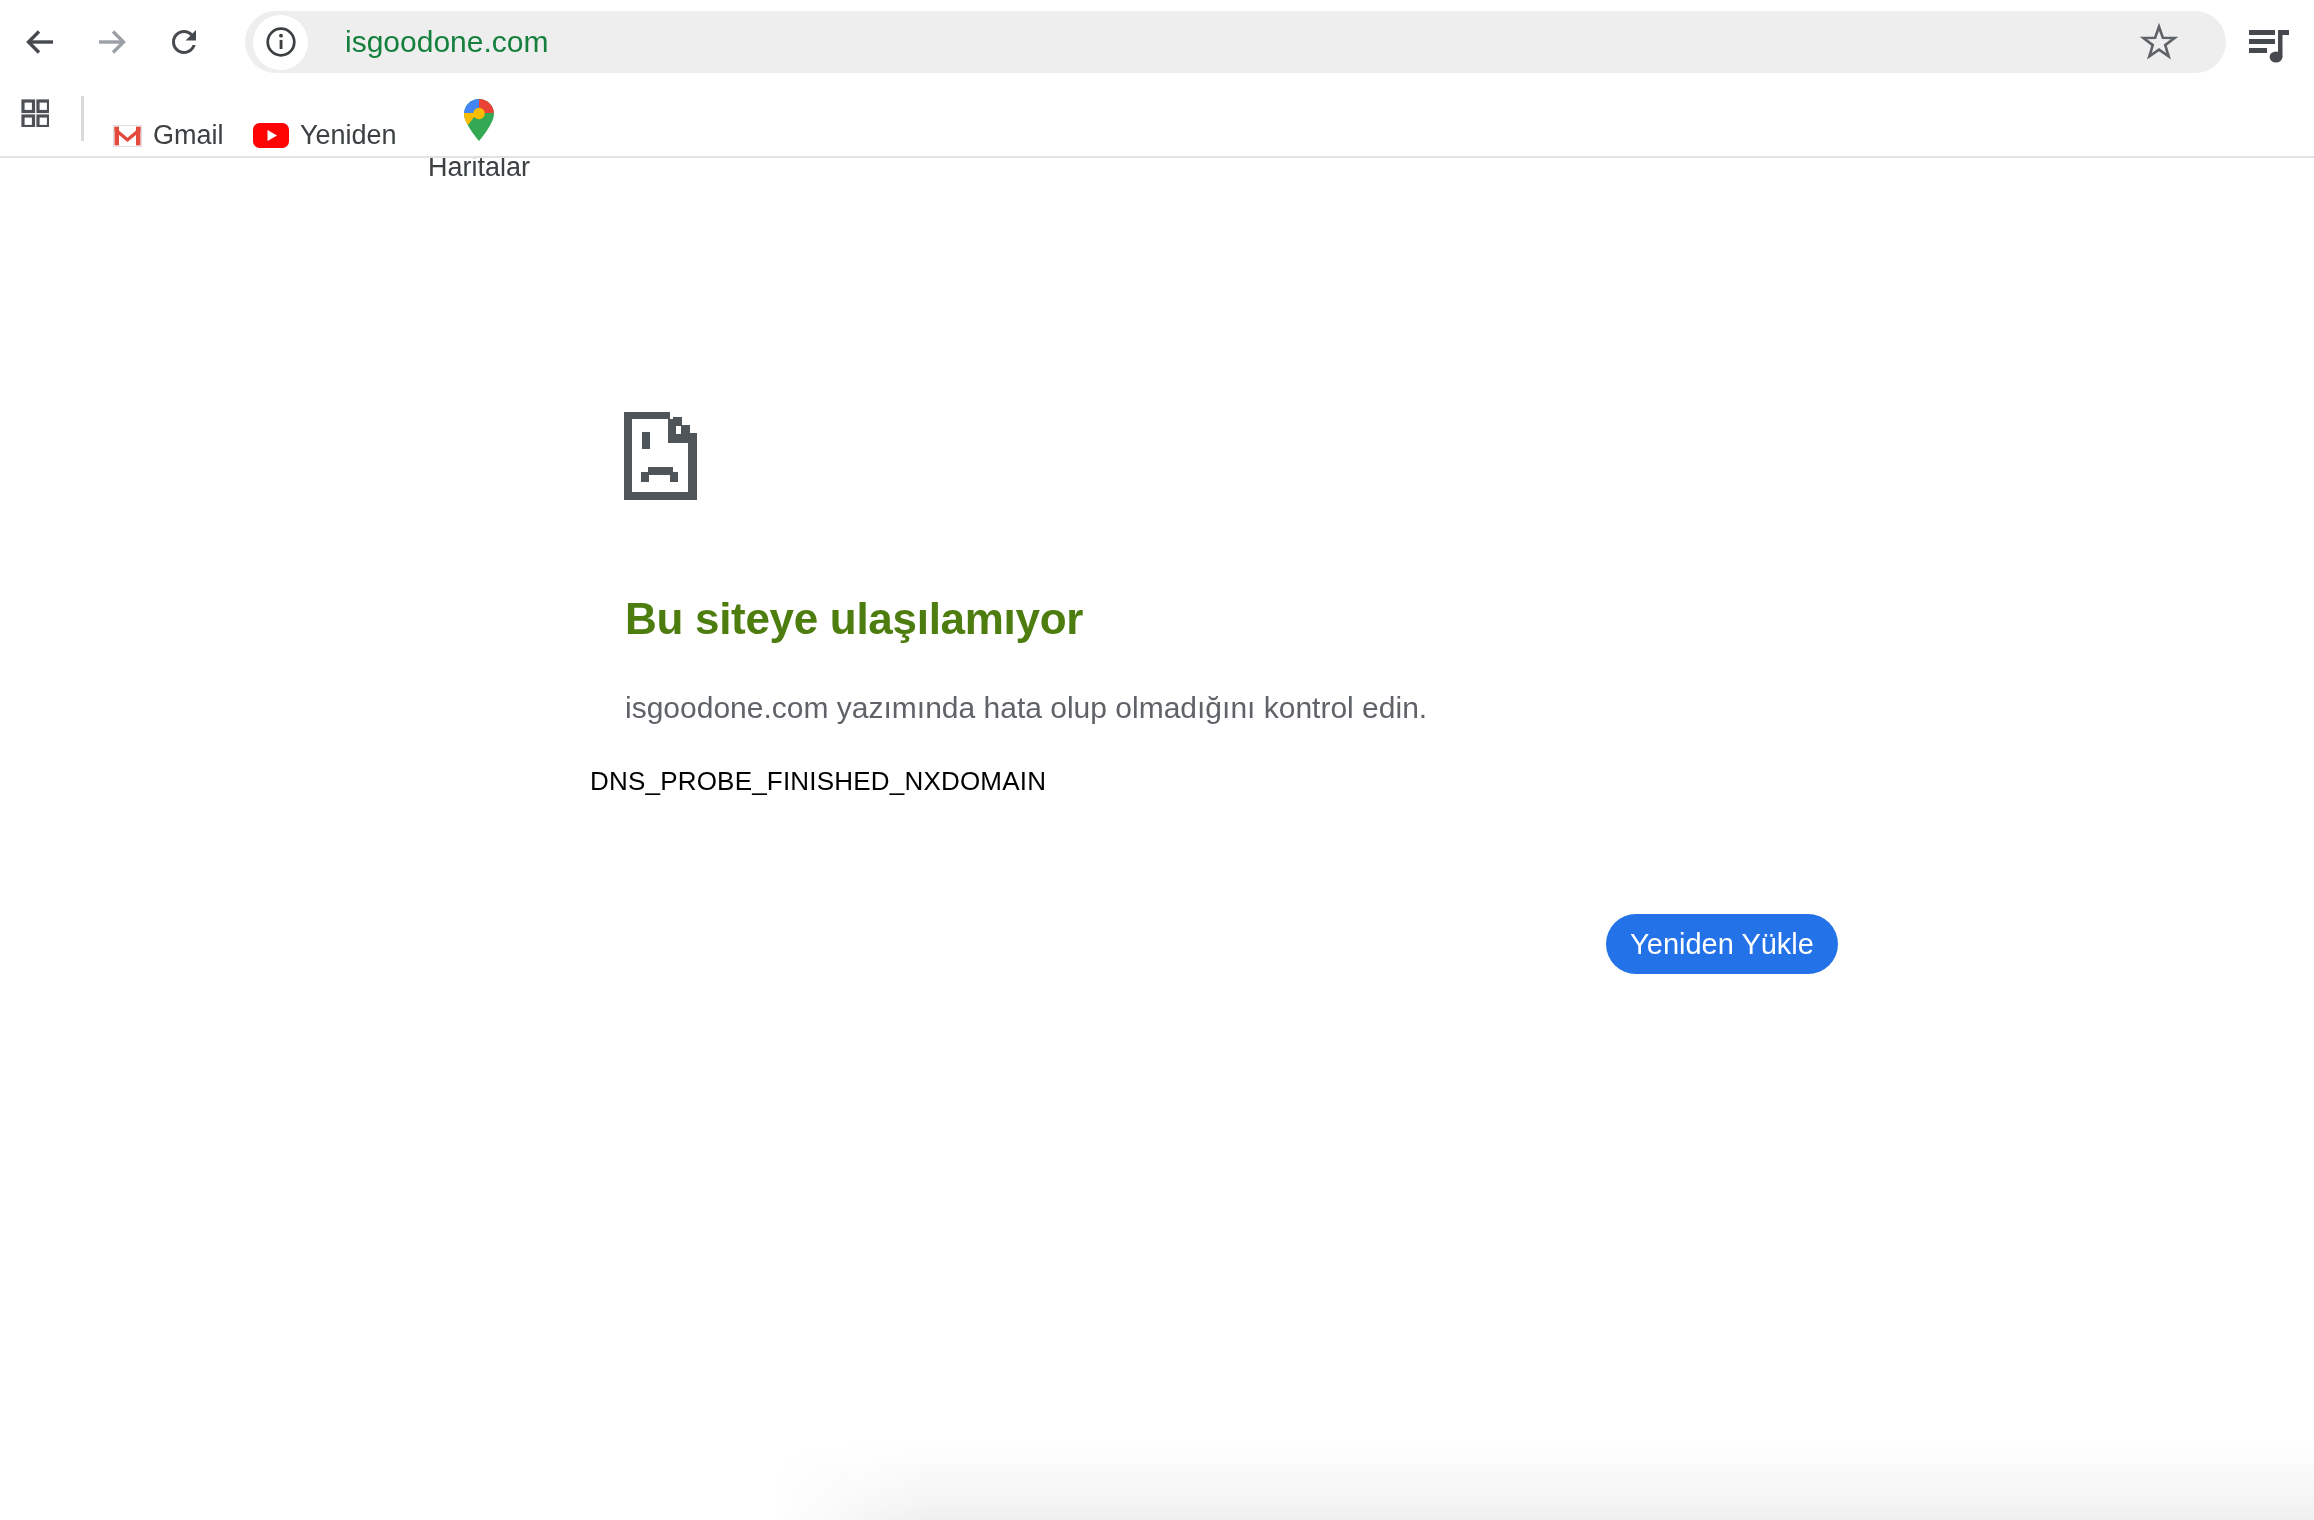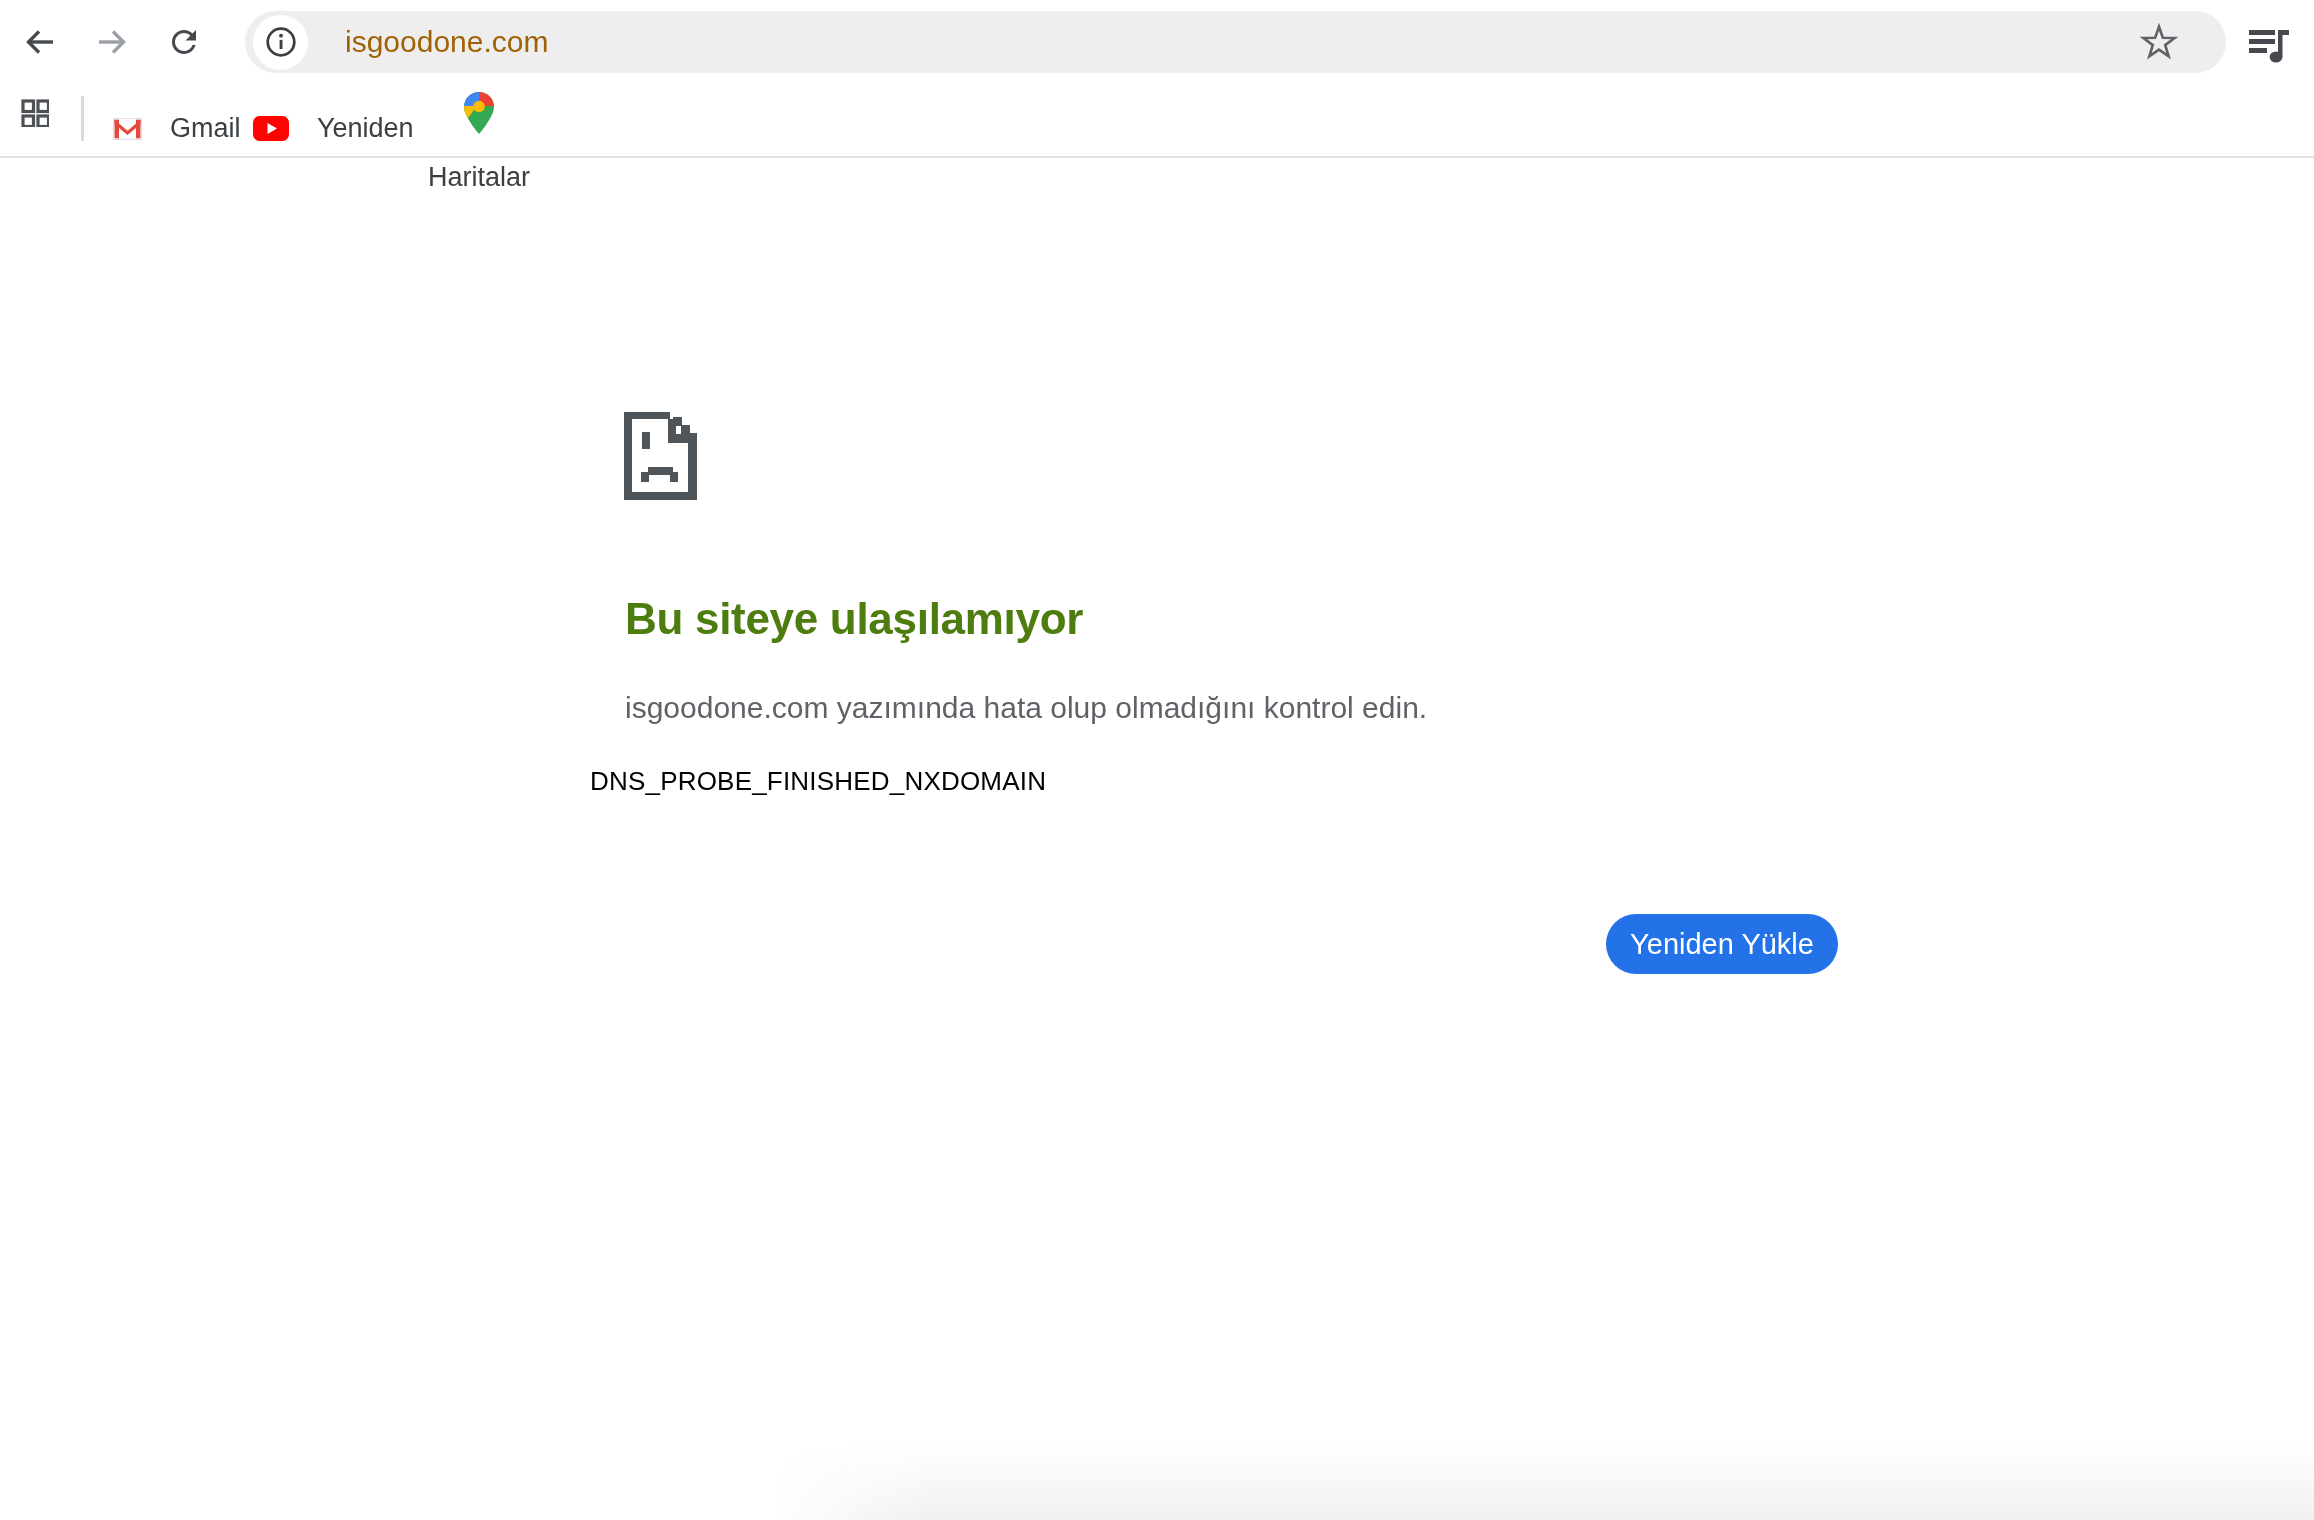--- a/index.html
+++ b/index.html
@@ -16,29 +16,29 @@
   .omnibox{
     position:absolute;left:245px;top:11px;width:1981px;height:62px;
     background:#eeeeee;border-radius:31px;
   }
   .site-info-chip{
     position:absolute;left:8px;top:3.5px;width:55px;height:55px;border-radius:50%;
     background:#ffffff;display:flex;align-items:center;justify-content:center;cursor:pointer;
   }
   .url-text{
     position:absolute;left:100px;top:0;height:62px;line-height:62px;
-    font-size:30px;color:#a16207;white-space:nowrap;
+    font-size:30px;color:#15803d;white-space:nowrap;
   }
   .omni-star{position:absolute;right:48px;top:12px;width:38px;height:38px;cursor:pointer;}
   .media-btn{position:absolute;left:2248px;top:25px;width:44px;height:38px;cursor:pointer;}
   
   .bookmarks-bar{position:absolute;left:0;top:84px;width:2314px;height:73px;background:#fff;}
   .apps-btn{position:absolute;left:21px;top:15px;width:28px;height:28px;cursor:pointer;}
   .bm-separator{position:absolute;left:81px;top:12px;width:3px;height:45px;background:#dadada;}
-  .bm-item{position:absolute;top:8px;height:73px;display:flex;align-items:center;gap:28px;cursor:pointer;}
+  .bm-item{position:absolute;top:15px;height:73px;display:flex;align-items:center;gap:11px;cursor:pointer;}
   .bm-gmail{left:113px;}
   .bm-youtube{left:253px;}
   .bm-maps{left:428px;flex-direction:column;}
   .bm-label{font-size:27px;color:#3c4043;white-space:nowrap;}
   .bar-divider{position:absolute;left:0;top:156px;width:2314px;height:2px;background:#e2e2e4;}
   
   .err-icon{position:absolute;left:624px;top:412px;width:73px;height:88px;}
   .err-title{
     position:absolute;left:625px;top:594px;font-size:44px;font-weight:600;
     color:#4d7c0f;letter-spacing:-0.3px;white-space:nowrap;

